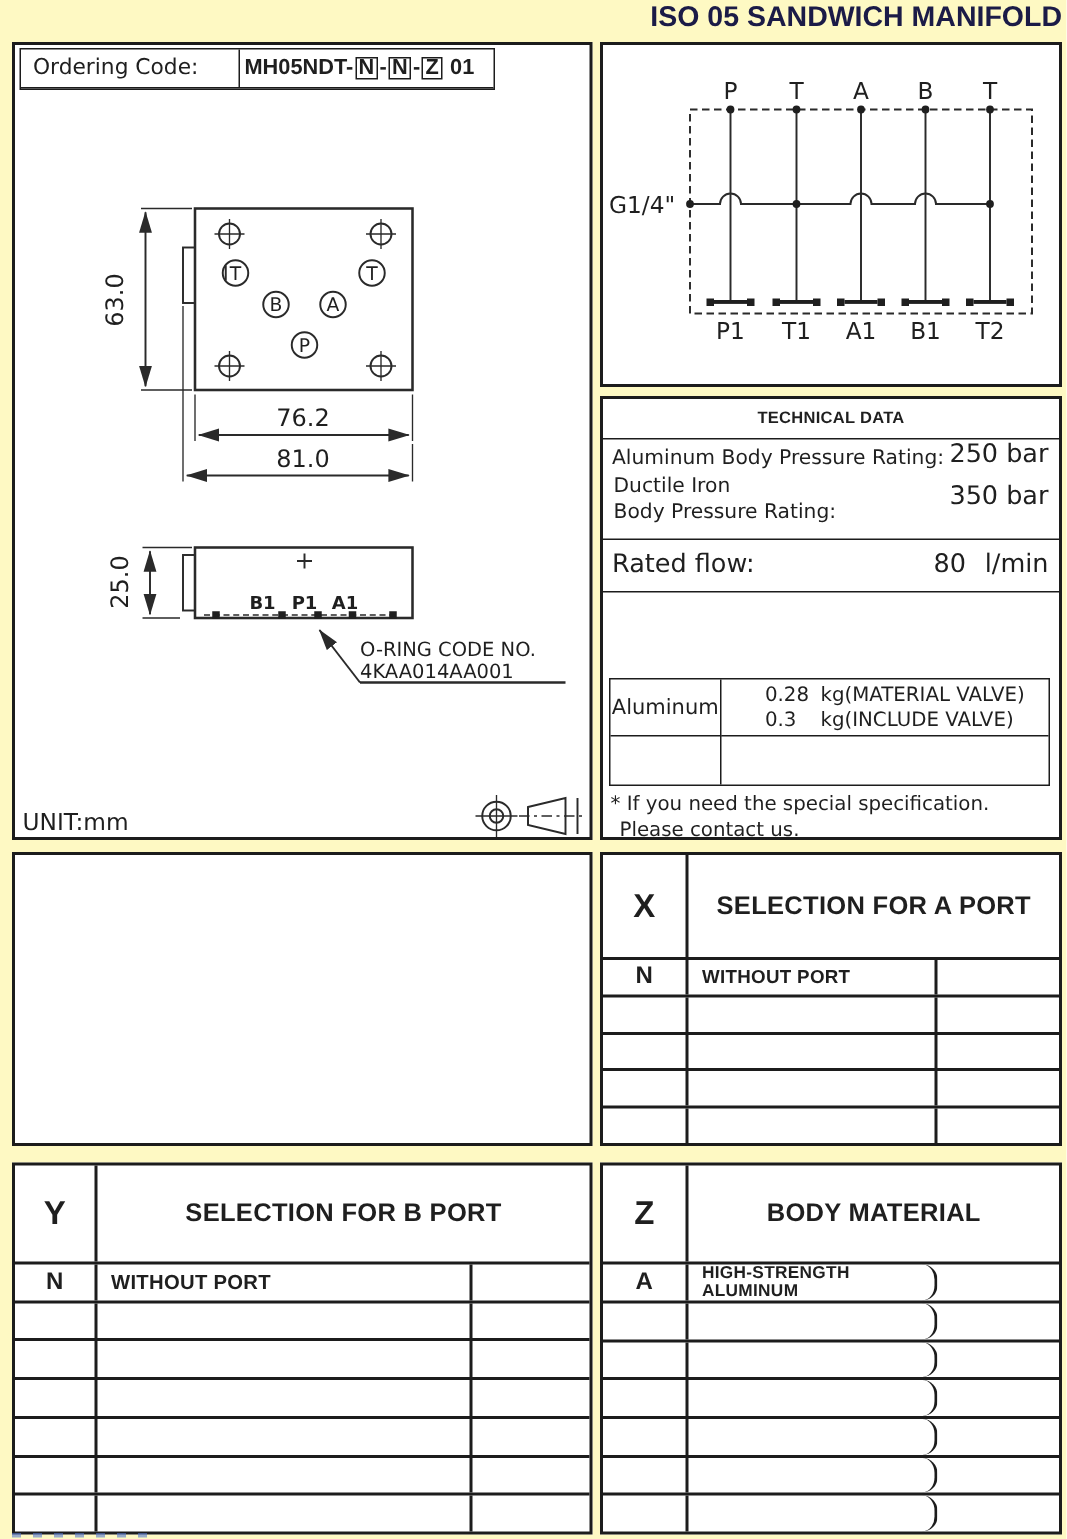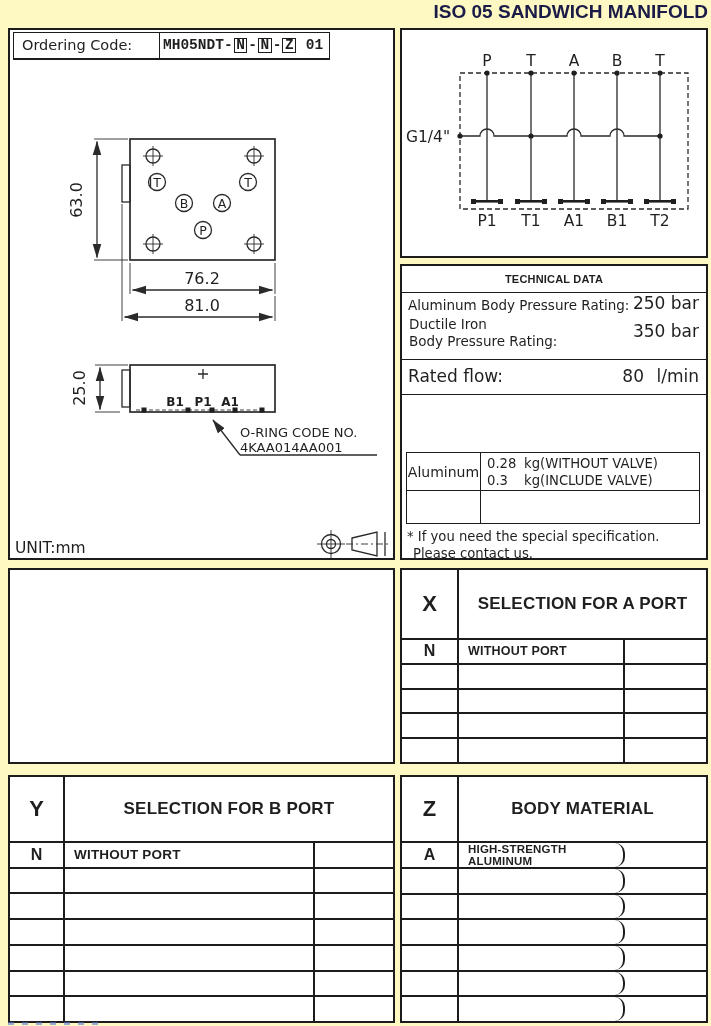--- a/index.html
+++ b/index.html
@@ -8,37 +8,37 @@
   .panel { position:absolute; border:2px solid #1c1c1c; background:#fff; box-sizing:border-box; }
 
   .page-title { position:absolute; top:1px; left:404px; width:304px; height:23px;
     font-family:"Liberation Sans", sans-serif; font-weight:bold; font-size:19px;
     color:#1b1b47; text-align:right; white-space:nowrap; }
 
   
   .oc { position:absolute; left:3px; top:2px; width:317px; border:1.5px solid #1c1c1c; box-sizing:border-box; }
   .oc-row1 { display:grid; grid-template-columns:146px 1fr; height:25px; border-bottom:1.5px solid #1c1c1c; }
   .oc-label { padding:4px 0 0 8px; font-size:14.5px; border-right:1.5px solid #1c1c1c; }
-  .oc-code { font-family:Liberation Mono, monospace; font-weight:bold; font-size:14.5px;
+  .oc-code { font-family:Liberation Sans, sans-serif; font-weight:bold; font-size:14.5px;
              padding:4px 0 0 3px; white-space:nowrap; }
   .oc-box { display:inline-block; border:1.6px solid #1c1c1c; padding:0 1.5px; line-height:13px; margin:0 1px; }
   .oc-row2 { height:23px; font-size:14.5px; padding:3px 0 0 8px; }
 
   
   .tech-head { height:26px; line-height:26px; text-align:center; font-family:"Liberation Sans", sans-serif;
     font-weight:bold; font-size:11px; border-bottom:1.5px solid #1c1c1c; letter-spacing:.2px; }
   .tech-body { position:relative; height:265px; font-size:13.5px; }
   .t-abs { position:absolute; white-space:nowrap; }
   .tech-val { position:absolute; right:7px; font-size:17px; white-space:nowrap; }
   .t-divider { position:absolute; left:0; right:0; border-top:1.5px solid #1c1c1c; }
   .weight-table { position:absolute; left:4px; top:159px; width:294px; height:72px;
     border:1.5px solid #1c1c1c; display:grid; grid-template-columns:74px 1fr; grid-template-rows:37px 1fr; box-sizing:border-box; }
   .wt-mat { border-right:1.5px solid #1c1c1c; display:flex; align-items:center; justify-content:center; font-size:14px; }
   .wt-vals { padding:2px 0 0 6px; font-size:13.2px; line-height:1.3; white-space:nowrap; }
-  .wt-num { display:inline-block; width:37px; }
+  .wt-num { display:inline-block; width:37px;margin-left:23px; }
   .wt-e1 { border-right:1.5px solid #1c1c1c; border-top:1.5px solid #1c1c1c; }
   .wt-e2 { border-top:1.5px solid #1c1c1c; }
   .tech-note { position:absolute; left:5px; top:235px; font-size:13.2px; line-height:1.32; }
   .tech-note .ind { padding-left:6px; }
 
   
   .sel { display:flex; flex-direction:column; }
   .sel-head { display:grid; border-bottom:2px solid #1c1c1c; font-family:"Liberation Sans", sans-serif; font-weight:bold; }
   .sel-head .hc { display:flex; align-items:center; justify-content:center; font-size:22px; border-right:2px solid #1c1c1c; }
   .sel-head .ht { display:flex; align-items:center; justify-content:center; font-size:17px; letter-spacing:.2px; }
@@ -271,21 +271,21 @@
 
       <div class="t-abs" style="top:73px; left:6px; font-size:17px;">Rated flow:</div>
       <div class="tech-val" style="top:73px; right:62px;">80</div>
       <div class="tech-val" style="top:73px;">l/min</div>
 
       <div class="t-divider" style="top:101px;"></div>
 
       <div class="weight-table">
         <div class="wt-mat">Aluminum</div>
         <div class="wt-vals">
-          <div><span class="wt-num">0.28</span><span>kg(WITHOUT VALVE)</span></div>
+          <div><span class="wt-num">0.28</span><span>kg(MATERIAL VALVE)</span></div>
           <div><span class="wt-num">0.3</span><span>kg(INCLUDE VALVE)</span></div>
         </div>
         <div class="wt-e1"></div>
         <div class="wt-e2"></div>
       </div>
 
       <div class="tech-note">
         <div>* If you need the special specification.</div>
         <div class="ind">Please contact us.</div>
       </div>

